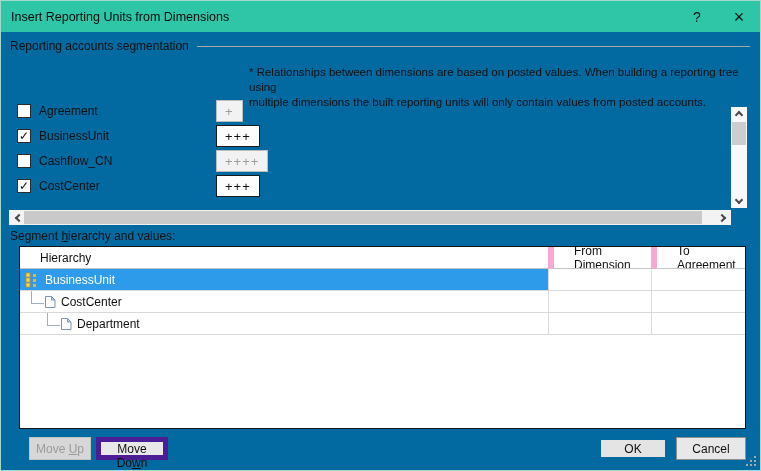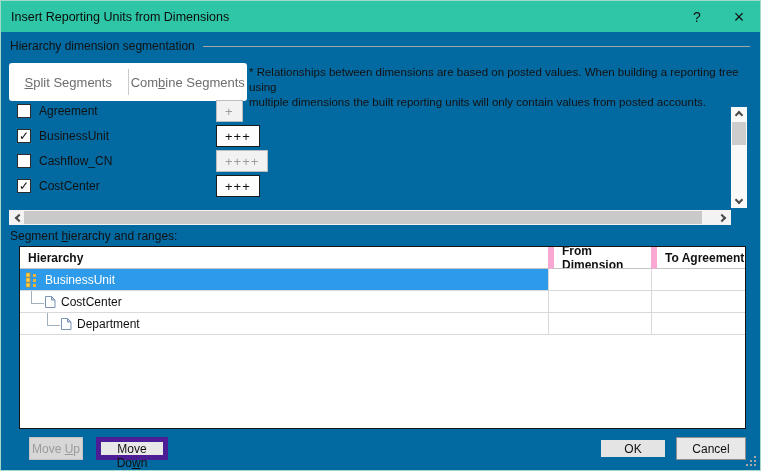--- a/index.html
+++ b/index.html
@@ -79,36 +79,36 @@
   
   .table {
     position:absolute; left:18px; top:245px; width:727px; height:183px;
     background:#FFFFFF; border:1px solid #141414;
   }
   .t-row { display:grid; grid-template-columns:528px 103px 1fr; height:22px; }
   .t-row .c { border-bottom:1px solid #D9D9D9; display:flex; align-items:center; overflow:hidden; }
   .t-row .c.b2, .t-row .c.b3 { border-left:1px solid #D9D9D9; }
   .t-head .c { border-bottom:1px solid #C4C4C4; font-size:12px; color:#111; }
   .t-head .c.b2, .t-head .c.b3 { border-left:6px solid #f9a8d4; }
-  .t-head .c { padding-left:8px;font-weight:bold; }
+  .t-head .c { padding-left:20px; }
   .hier-cell { padding-left:4px; font-size:12px; color:#111; }
   .t-row.sel .hier-cell { background:#2D9BE9; color:#FFFFFF; }
   .connector { width:13px; height:14px; border-left:1px solid #9FAFBC; border-bottom:1px solid #9FAFBC;
                margin-bottom:9px; flex:none; }
   .tree-icon { flex:none; margin-right:5px; display:flex; align-items:center; }
   .hier-cell .lab { white-space:nowrap; }
 
   
   .btn {
     position:absolute; height:23px; font-family:"Liberation Sans", sans-serif; font-size:12px;
     background:#E8E8E8; border:5px solid #4c1d95; color:#111; cursor:default;
   }
   .btn .accel { text-decoration:underline; }
   .btn.disabled { background:#D7D7D7; border:1px solid #C3C3C3; color:#9B9B9B; }
-  #btn-move-up   { left:28px;  top:436px; width:54px; }
+  #btn-move-up   { left:28px;  top:436px; width:62px; }
   #btn-move-down { left:95px;  top:436px; width:72px; }
   #btn-ok     { left:597px; top:436px; width:70px; background:#E4E4E4; border:3px solid #0369a1; }
   #btn-cancel { left:675px; top:436px; width:70px; border:1px solid #8F8F8F; }
 
   
   .grip { position:absolute; right:4px; bottom:4px; width:10px; height:10px; }
   .grip i { position:absolute; width:2px; height:2px; background:#A9A9A9; }
   .grip i:nth-child(1){ right:0; bottom:0; }
   .grip i:nth-child(2){ right:4px; bottom:0; }
   .grip i:nth-child(3){ right:0; bottom:4px; }
@@ -127,33 +127,24 @@
       <div class="tb-btn">
         <span>?</span>
       </div>
       <div class="tb-btn close">
         <span>×</span>
       </div>
     </div>
   </div>
 
   <div class="section-hdr">
-    <span class="lbl">Hierarchy dimension segmentation</span>
+    <span class="lbl">Reporting accounts segmentation</span>
     <span class="rule"></span>
   </div>
 
-  <div class="tabs">
-    <div class="tab">
-      <span></span><span class="accel">S</span><span>plit Segments</span>
-    </div>
-    <div class="tab-sep"></div>
-    <div class="tab">
-      <span>Com</span><span class="accel">b</span><span>ine Segments</span>
-    </div>
-  </div>
 
   <div class="note">
     <div>* Relationships between dimensions are based on posted values. When building a reporting tree using</div>
     <div>multiple dimensions the built reporting units will only contain values from posted accounts.</div>
   </div>
 
   <div class="dim-list" id="dim-rows">
       <div class="dim-row" style="top: 3px;">
         <span class="cb"></span>
         <span class="dim-label">Agreement</span>
@@ -190,21 +181,21 @@
     <div class="arr first">
         <i class="chev left"></i>
       </div>
     <div class="thumb"></div>
     <div class="arr last">
         <i class="chev right"></i>
       </div>
   </div>
 
   <div class="seg-label">
-    <span>Segment </span><span class="accel">h</span><span>ierarchy and ranges:</span>
+    <span>Segment </span><span class="accel">h</span><span>ierarchy and values:</span>
   </div>
 
   <div class="table">
     <div class="t-row t-head">
       <div class="c b1">Hierarchy</div>
       <div class="c b2">From Dimension</div>
       <div class="c b3">To Agreement</div>
     </div>
     <div id="tree-rows">
         <div class="t-row sel">

